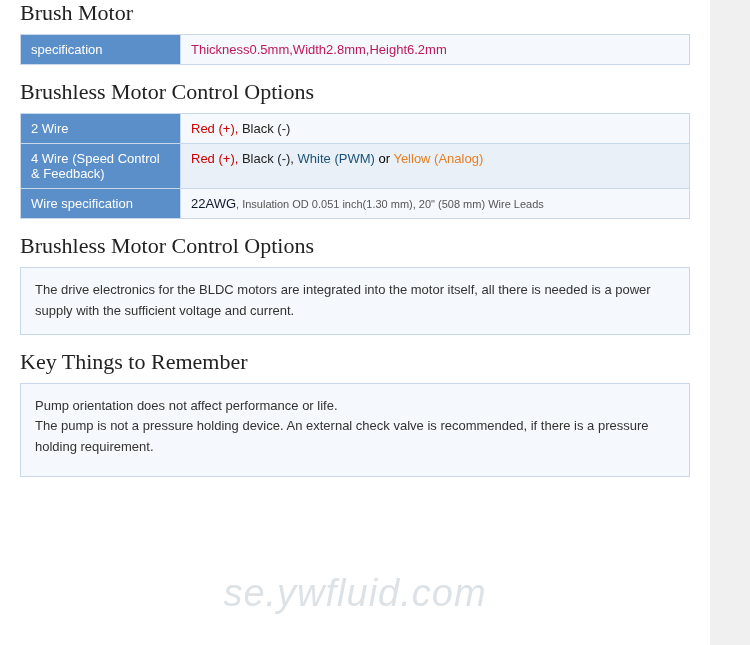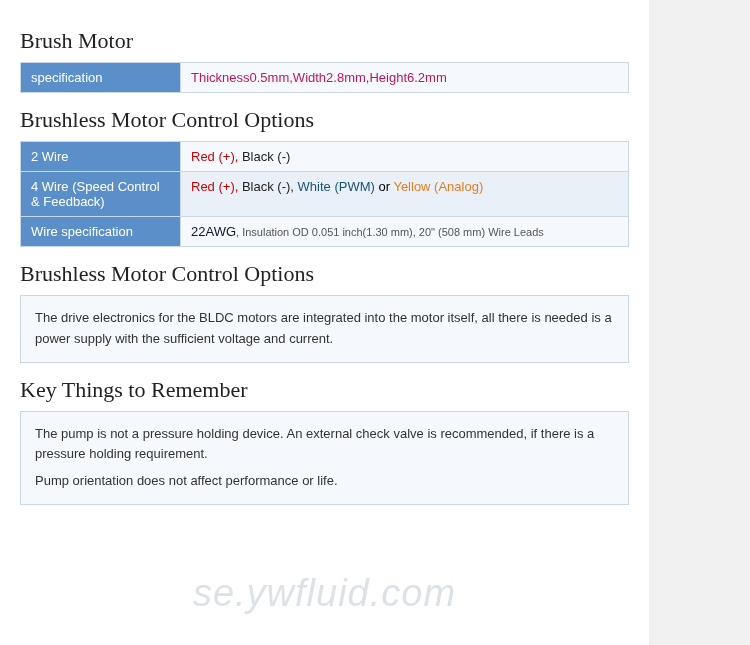--- a/index.html
+++ b/index.html
@@ -6,23 +6,23 @@
     body {
       font-family: 'Arial', sans-serif;
       background: #f0f0f0;
       width: 750px;
       min-height: 645px;
       position: relative;
       overflow: hidden;
     }
     .page-wrapper {
       background: #ffffff;
-      width: 649px;
+      width: 710px;
       min-height: 645px;
-      padding: 28px 20px 20px 20px;
+      padding: 0 20px 20px 20px;
       position: relative;
     }
 
     
     .section-title {
       font-size: 22px;
       font-weight: 400;
       color: #222;
       margin-bottom: 8px;
       margin-top: 14px;
@@ -139,19 +139,19 @@
     </tbody>
   </table>
 
   <h2 class="section-title">Brushless Motor Control Options</h2>
   <div class="desc-box">
     <p>The drive electronics for the BLDC motors are integrated into the motor itself, all there is needed is a power supply with the sufficient voltage and current.</p>
   </div>
 
   <h2 class="section-title">Key Things to Remember</h2>
   <div class="desc-box">
+    <p>Pump orientation does not affect performance or life.</p>
     <p style="margin-bottom:6px;">The pump is not a pressure holding device. An external check valve is recommended, if there is a pressure holding requirement.</p>
-    <p>Pump orientation does not affect performance or life.</p>
   </div>
 
   <div class="watermark">se.ywfluid.com</div>
 
 </div>
 
 </body></html>

